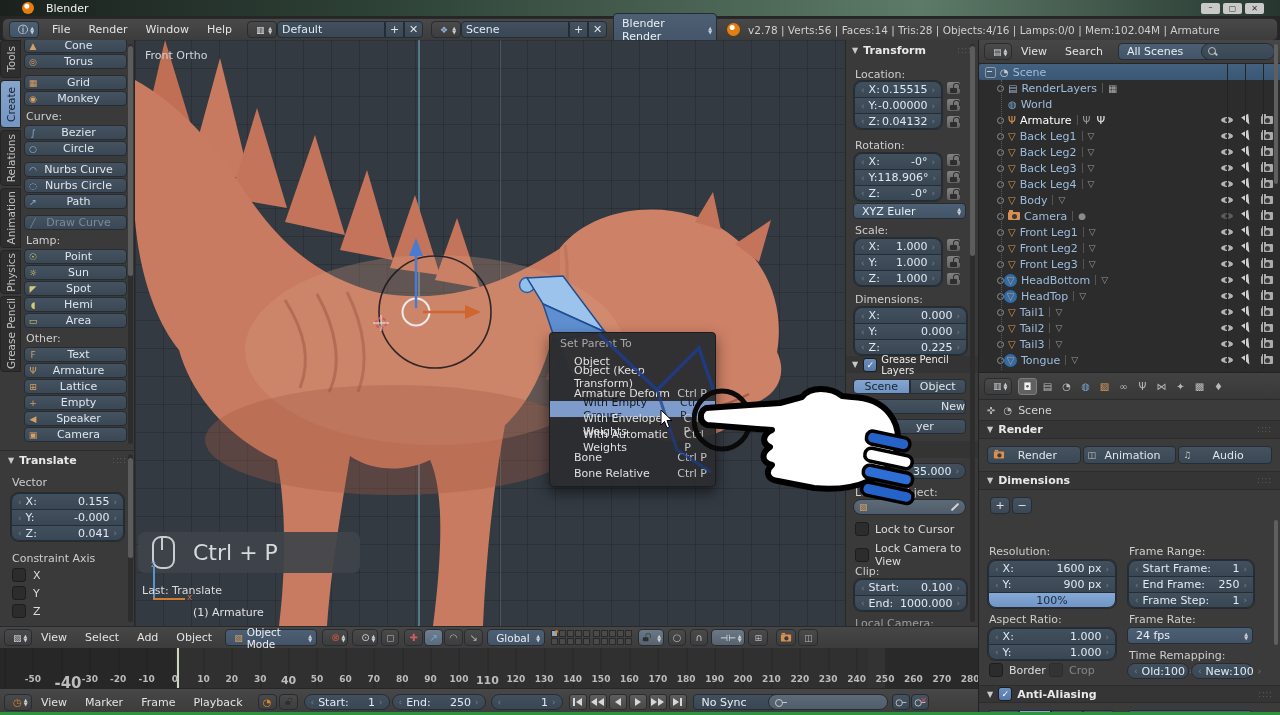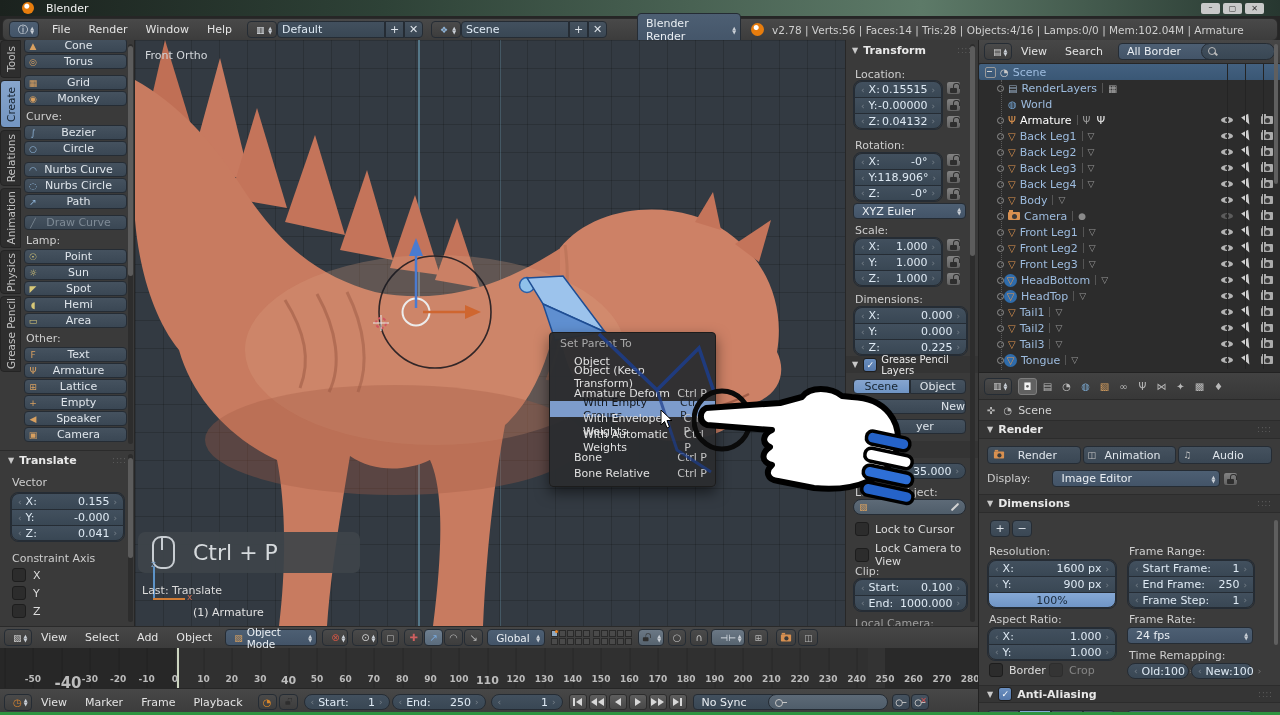--- a/index.html
+++ b/index.html
@@ -124,21 +124,21 @@
         <span class="ud">
           <i>▲</i>
           <i>▼</i>
         </span>
       </span>
     <span class="field pill" style="height:17px;width:108px;border-radius:4px 0 0 4px;">
         <span class="val" style="margin:0;">Scene</span>
       </span>
     <span class="btn" style="height:17px;width:19px;justify-content:center;border-radius:0;">+</span>
     <span class="btn" style="height:17px;width:19px;justify-content:center;border-radius:0 4px 4px 0;">✕</span>
-    <span class="dd" style="height:33px;width:104px;margin-left:30px;">
+    <span class="dd" style="height:33px;width:104px;margin-left:6px;">
         <span>Blender Render</span>
         <span class="ud">
           <i>▲</i>
           <i>▼</i>
         </span>
       </span>
     <span class="glyph" style="width:13px;height:13px;margin-left:10px;border-radius:50%;background:radial-gradient(circle at 40% 35%,#fff 0 2px,#e87d0d 3px);"></span>
     <span style="margin-left:8px;color:#cfcfcf;font-size:10.5px;">v2.78 | Verts:56 | Faces:14 | Tris:28 | Objects:4/16 | Lamps:0/0 | Mem:102.04M | Armature</span>
   </div>
 
@@ -872,21 +872,21 @@
           <span class="ud">
             <i>▲</i>
             <i>▼</i>
           </span>
         </span>
       <span id="ol-menus" class="row">
           <span class="menuitem">View</span>
           <span class="menuitem">Search</span>
         </span>
       <span class="dd" style="height:17px;width:96px;margin-left:6px;">
-          <span>All Border</span>
+          <span>All Scenes</span>
           <span class="ud">
             <i>▲</i>
             <i>▼</i>
           </span>
         </span>
       <span class="abs row" style="left:222px;top:3px;width:74px;height:17px;background:linear-gradient(#42505e,#394754);border:1px solid #252c34;border-radius:9px;padding:0 6px;box-sizing:border-box;">
           <span class="mag"></span>
         </span>
     </div>
     <div id="ol-rows" class="abs" style="left:0;top:24px;width:302px;">
@@ -1123,31 +1123,20 @@
         </span>
       <span class="btn" style="flex:1;height:18px;">
           <span class="glyph" style="width:16px;text-align:center;color:#c5c5c5;font-size:9px;">◫</span>
           <span class="bl">Animation</span>
         </span>
       <span class="btn" style="flex:1;height:18px;">
           <span class="glyph" style="width:16px;text-align:center;color:#c5c5c5;font-size:9px;">♫</span>
           <span class="bl">Audio</span>
         </span>
     </div>
-    <div class="row" style="padding:6px 8px 0 8px;">
-      <span style="color:#cdcdcd;">Display:</span>
-      <span class="dd" style="height:17px;width:168px;margin-left:22px;">
-          <span>Image Editor</span>
-          <span class="ud">
-            <i>▲</i>
-            <i>▼</i>
-          </span>
-        </span>
-      <span class="lockbtn" style="margin-left:3px;"></span>
-    </div>
     <div class="phdr" style="height:17px;background:#353535;padding:0 8px;border-top:1px solid #2c2c2c;border-bottom:1px solid #2c2c2c;margin-top:7px;">
       <span class="tri">▼</span>
         <span style="font-weight:bold;">Dimensions</span>
         <span class="grip">::::</span>
     </div>
     <div class="row" style="padding:7px 8px 0 8px;">
       <span class="btn" style="width:20px;height:17px;justify-content:center;margin-left:3px;">+</span>
       <span class="btn" style="width:20px;height:17px;justify-content:center;margin-left:2px;">−</span>
     </div>
     <div class="abs" style="left:10px;top:172px;color:#cdcdcd;">Resolution:</div>

